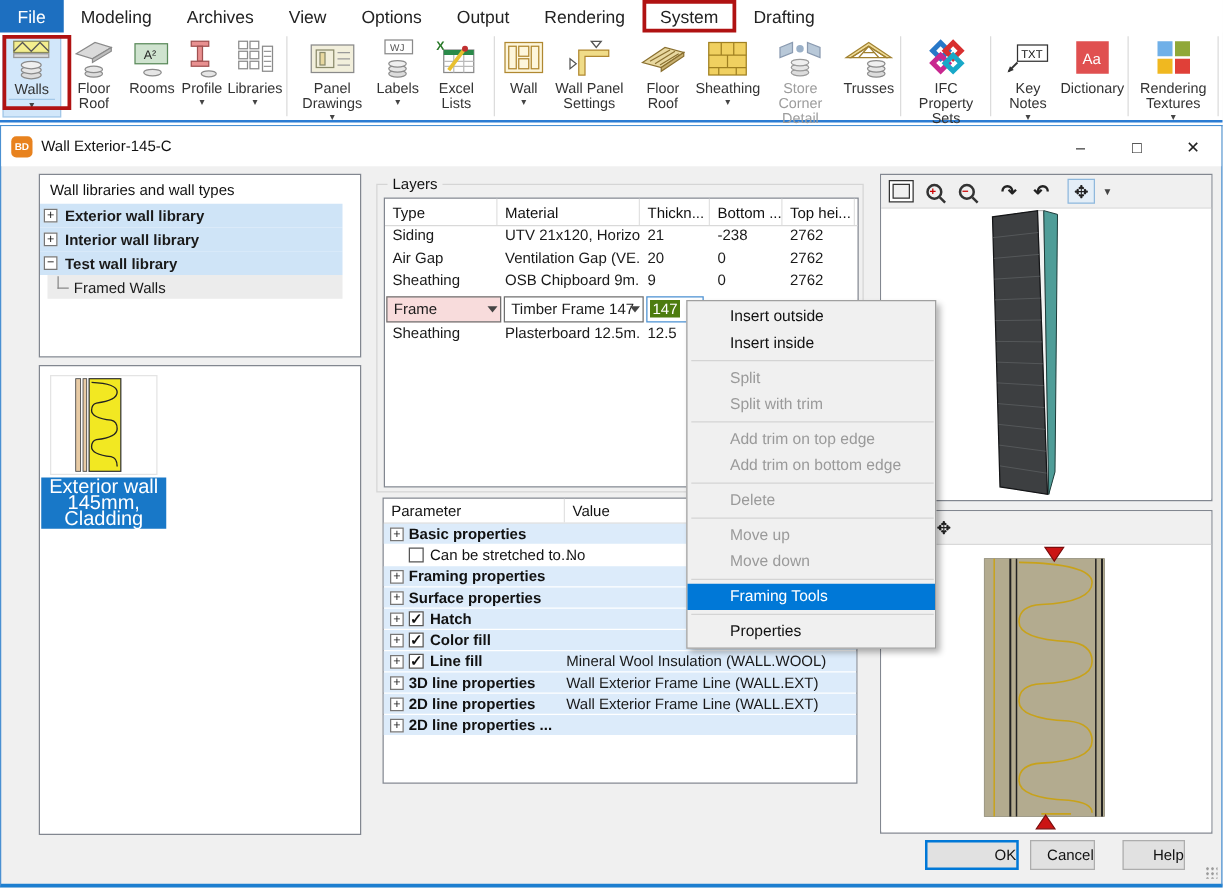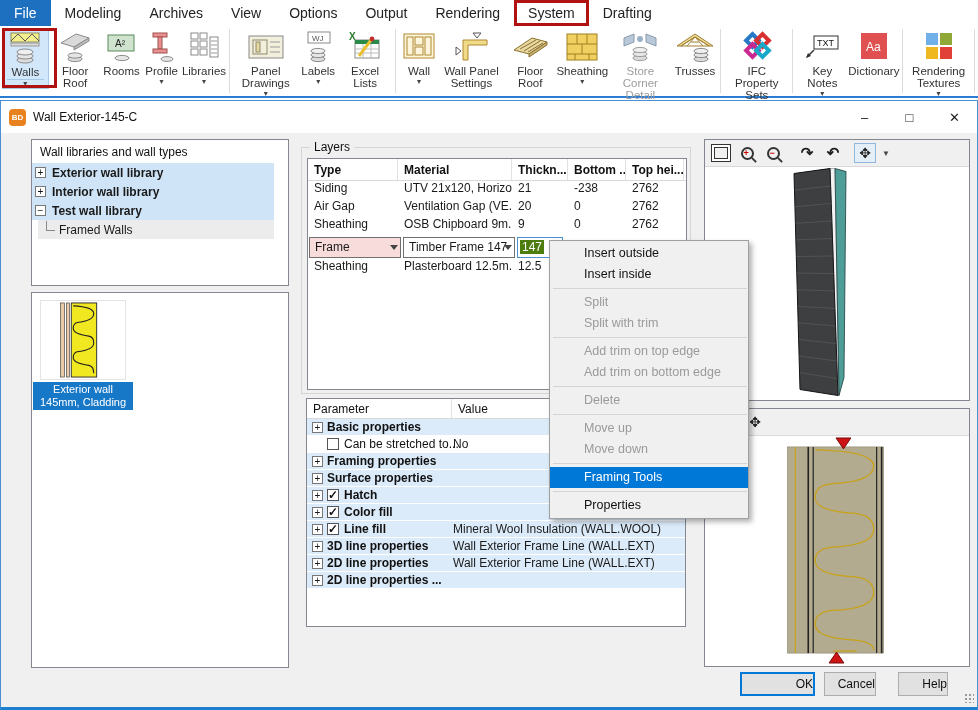--- a/index.html
+++ b/index.html
@@ -12,21 +12,21 @@
   .tab { padding:5px 14px 4px; font-size:14px; color:#222; cursor:default; white-space:nowrap; }
   .tab.active { background:#1d6fc0; color:#fff; }
   .tab.sys { border:3px solid #b01212; padding:2px 11px 1px; }
   .toolbar { height:72px; display:flex; align-items:flex-start; padding:2px 0 0 2px; border-bottom:2px solid #2b7cd3; position:relative; }
   .tool { display:flex; flex-direction:column; align-items:center; padding:1px 4px; min-width:40px; }
   .tool .ticon { height:36px; display:flex; align-items:center; justify-content:center; }
   .tool .tlabel { font-size:11.5px; line-height:12px; text-align:center; color:#333; max-width:68px; }
   .tool.disabled .tlabel { color:#9c9c9c; }
   .caret { font-size:8px; color:#444; line-height:8px; margin-top:1px; }
   .tsep { width:1px; background:#dcdcdc; height:64px; margin:1px 3px 0; flex:none; }
-  .walls-tool { width:54px; background:#d2e7fa; border:1px solid #a3c8e8; position:relative; padding-bottom:0; }
+  .walls-tool { width:54px; background:#d2e7fa; border:1px solid #a3c8e8; position:relative; padding-bottom:5px; }
   .walls-frame { position:absolute; left:-1px; top:-1px; width:55px; height:60px; border:3px solid #b01212; pointer-events:none; z-index:6; }
   .walls-caret { width:100%; text-align:center; border-top:1px solid #a3c8e8; }
 
   
   .dialog { position:absolute; top:100px; left:0; width:978px; height:610px; background:#f0f0f0; border:1px solid #4a90d2; border-bottom:3px solid #1d7fd0; }
   .titlebar { height:32px; background:#fff; display:flex; align-items:center; padding-left:8px; }
   .bd-icon { width:17px; height:17px; background:#e8821e; color:#fff; border-radius:4px; font-size:8px; font-weight:bold; display:flex; align-items:center; justify-content:center; }
   .title-text { font-size:12px; margin-left:7px; color:#111; }
   .tb-btns { margin-left:auto; display:flex; height:100%; }
   .tb-btn { width:45px; height:100%; display:flex; align-items:center; justify-content:center; font-size:13px; color:#222; }
@@ -39,27 +39,27 @@
   .tree-header { font-size:12px; padding:5px 0 4px 8px; color:#111; }
   .tree-item { display:flex; align-items:center; height:19px; font-size:12px; margin-right:14px; padding-left:3px; }
   .tree-item.lib { background:#cfe4f7; font-weight:bold; }
   .tree-item.child { background:#ececec; margin-left:6px; }
   .exp { width:11px; height:11px; border:1px solid #777; background:#fff; font-size:10px; line-height:9px; text-align:center; margin-right:6px; flex:none; color:#111; font-weight:normal; }
   .elbow { width:9px; height:10px; border-left:1px solid #888; border-bottom:1px solid #888; margin:0 4px 8px 5px; flex:none; }
 
   
   .thumb-panel { position:absolute; left:30px; top:159px; width:258px; height:376px; }
   .thumb-box { position:absolute; left:8px; top:7px; width:86px; height:80px; background:#fff; border:1px solid #e4e4e4; display:flex; align-items:center; justify-content:center; }
-  .thumb-label { position:absolute; left:1px; top:89px; width:100px; background:#1878c8; color:#fff; font-size:11px; line-height:13px; text-align:center; padding:1px 2px; }
+  .thumb-label { position:absolute; left:1px; top:89px; width:100px; background:#1878c8; color:#fff; font-size:16px; line-height:13px; text-align:center; padding:1px 2px; }
 
   
   .layers-group { position:absolute; left:300px; top:14px; width:390px; height:247px; border:1px solid #d5d5d5; }
   .layers-label { position:absolute; left:8px; top:-8px; background:#f0f0f0; padding:0 4px; font-size:12px; color:#111; }
   .layers-table { position:absolute; left:5px; top:10px; width:380px; height:232px; background:#fff; border:1px solid #828790; font-size:12px; }
-  .lt-header { display:flex; height:22px; border-bottom:1px solid #d9d9d9;font-weight:bold; }
+  .lt-header { display:flex; height:22px; border-bottom:1px solid #d9d9d9; }
   .lt-header .hc { padding:4px 0 0 6px; border-right:1px solid #e2e2e2; color:#111; overflow:hidden; white-space:nowrap; }
   .lt-row { display:flex; height:18px; }
   .lt-row .c { padding-left:6px; overflow:hidden; white-space:nowrap; }
   .cw1{width:90px;flex:none}.cw2{width:114px;flex:none}.cw3{width:56px;flex:none}.cw4{width:58px;flex:none}.cw5{width:58px;flex:none}
   .frame-row { height:24px; display:flex; align-items:center; }
   .combo { height:21px; border:1px solid #707070; background:#fff; display:flex; align-items:center; font-size:12px; position:relative; padding-left:5px; overflow:hidden; white-space:nowrap; }
   .combo .chev { position:absolute; right:2px; top:7px; width:0; height:0; border-left:4px solid transparent; border-right:4px solid transparent; border-top:5px solid #444; }
   .combo.pink { background:#f8dcdc; width:92px; margin-left:1px; }
   .combo.mat { width:112px; margin-left:2px; }
   .edit-sel { height:21px; width:46px; border:1px solid #4a90d2; background:#fff; margin-left:2px; display:flex; align-items:center; padding-left:2px; }

